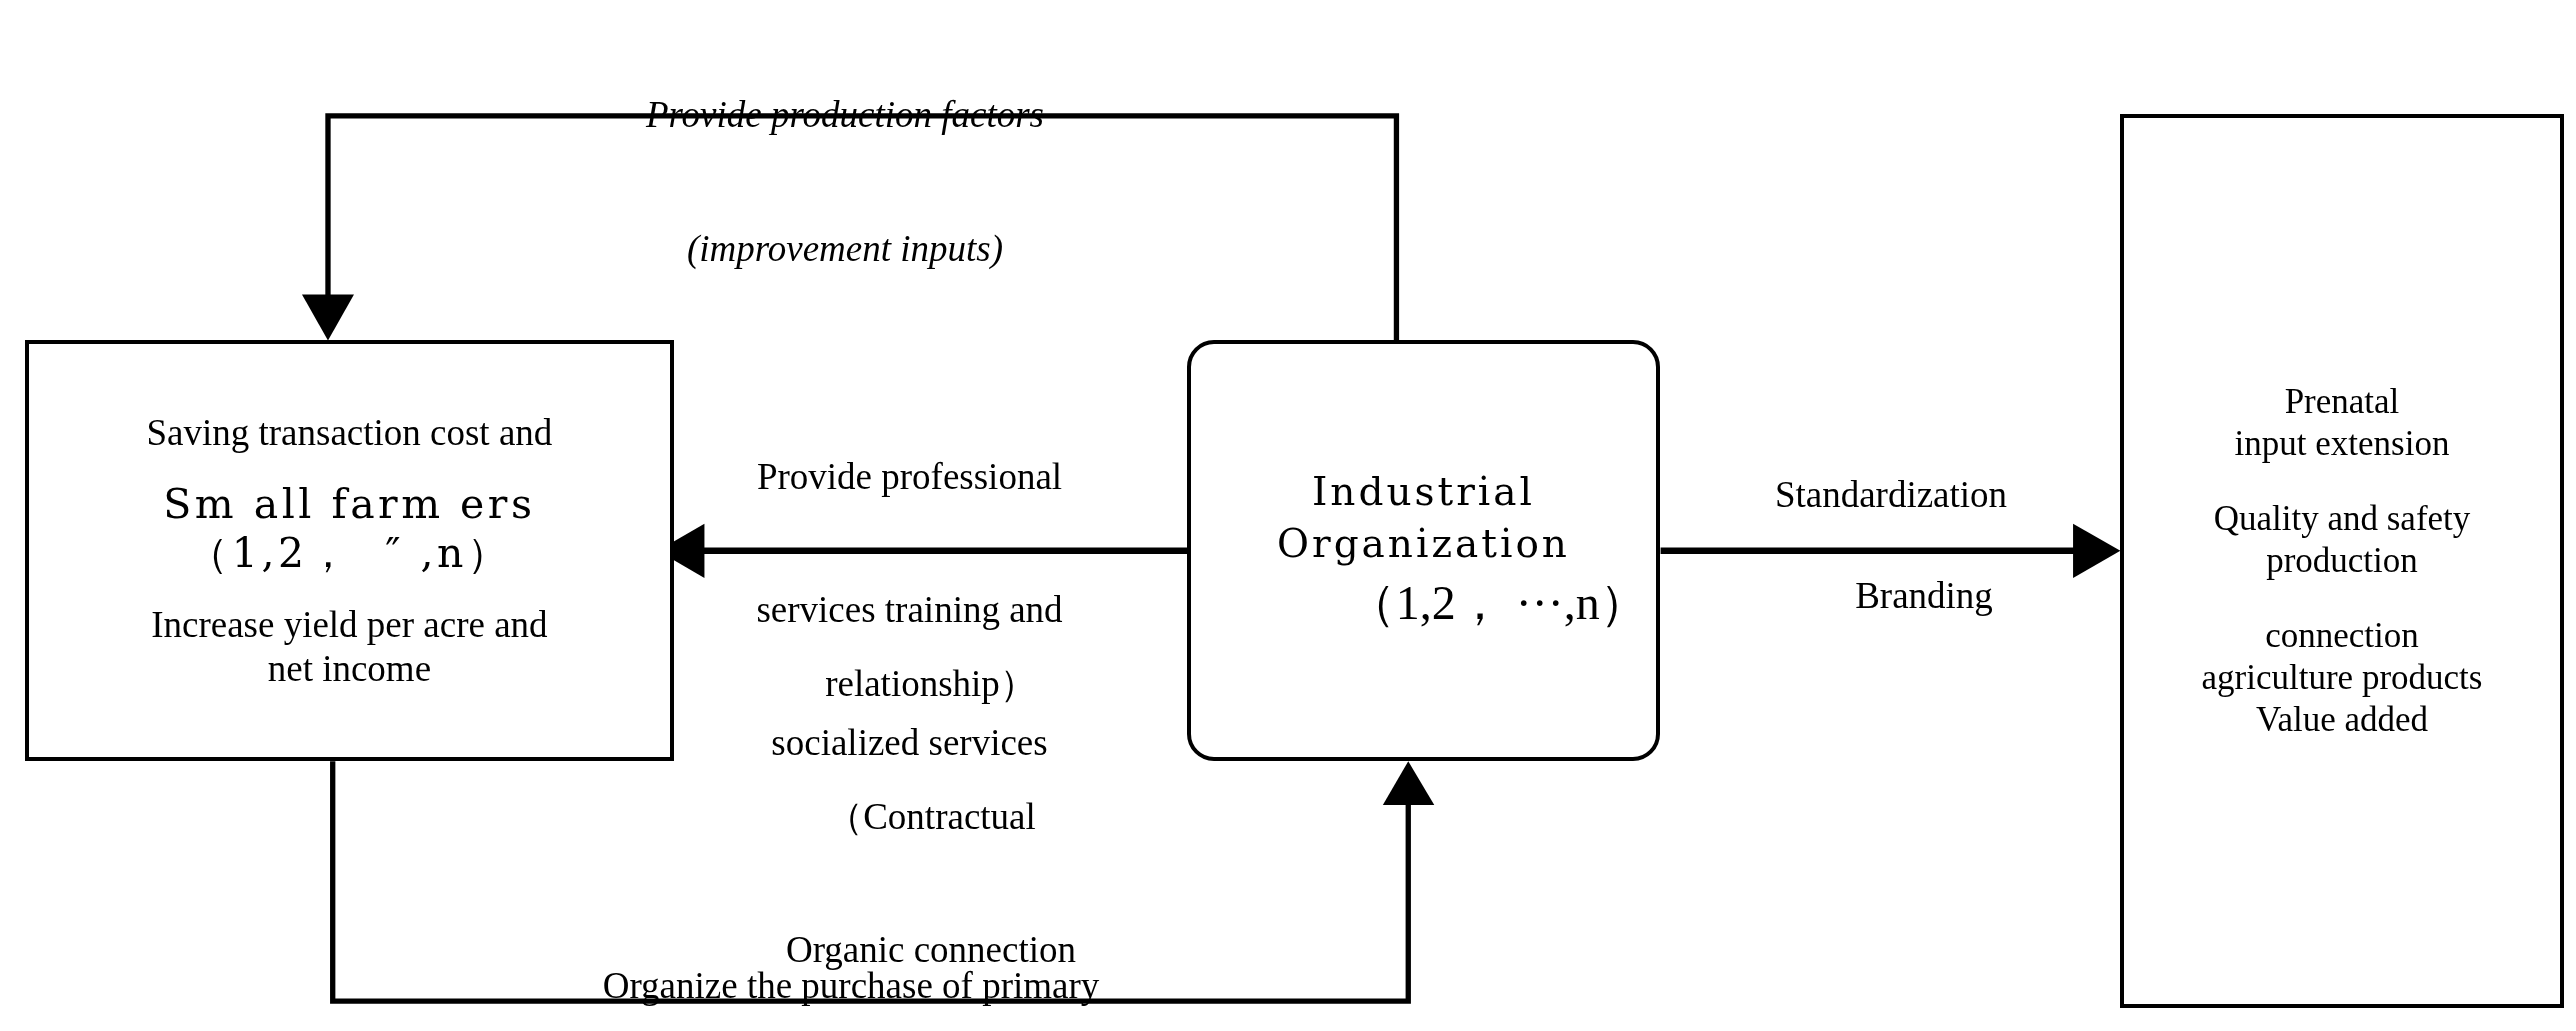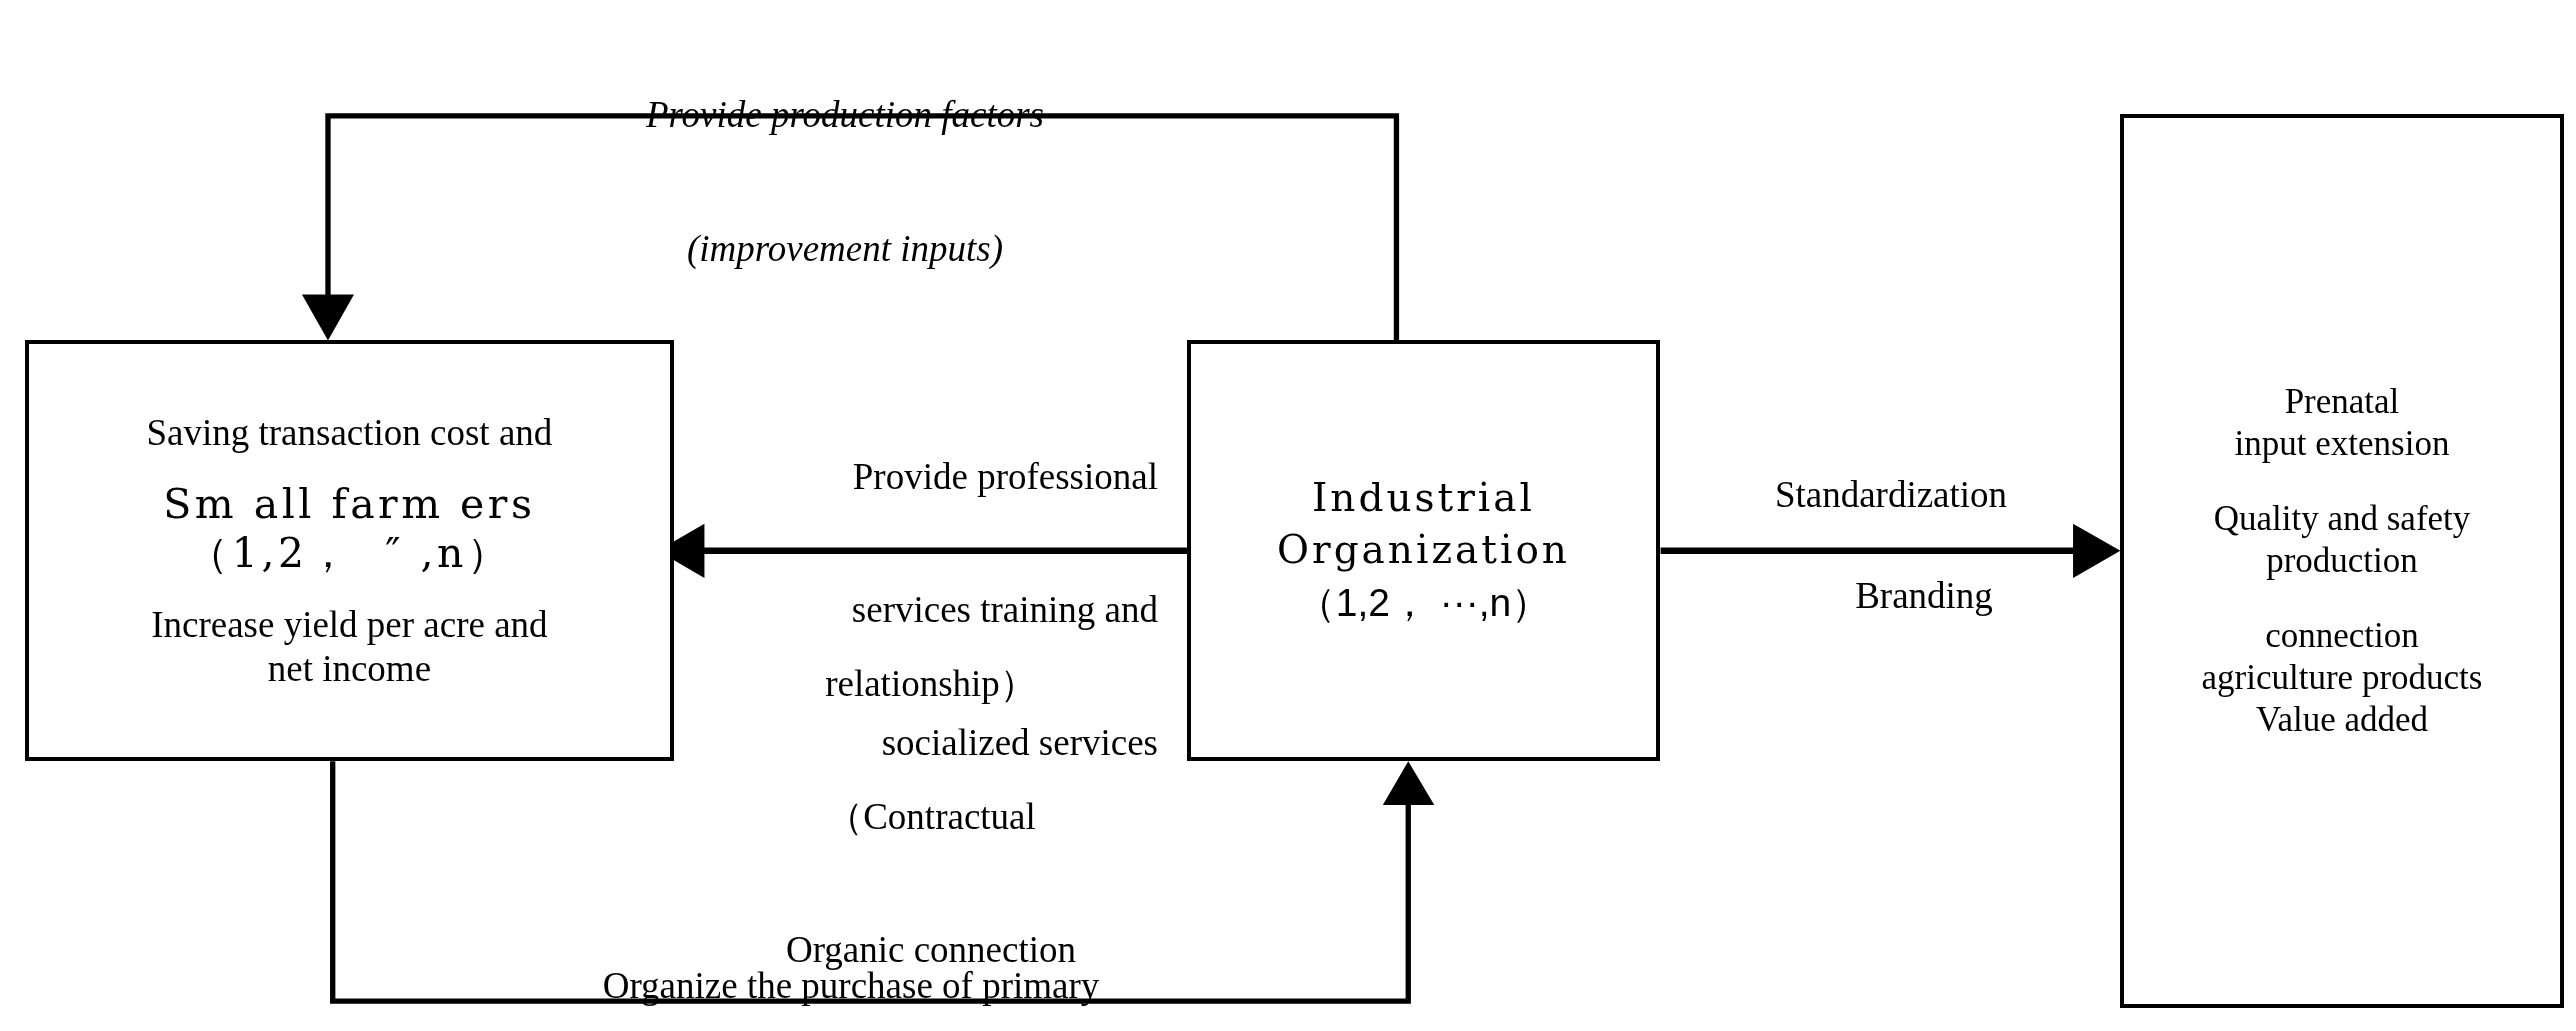--- a/index.html
+++ b/index.html
@@ -63,31 +63,33 @@
   }
   .gap-md { height: 26px; }
   .gap-lg { height: 33px; }
   
   #box-industrial-org {
     left: 1187px;
     top: 340px;
     width: 473px;
     height: 421px;
     padding: 5.9px 8.3px;
+    border-radius: 27px;
   }
   #box-industrial-org .mono-line {
     font-family: "DejaVu Serif", "Liberation Serif", serif;
     font-size: 39px;
     letter-spacing: 3px;
     line-height: 1.34;
   }
   #box-industrial-org .paren-line {
-    font-family: Liberation Sans, sans-serif;
-    font-size: 39px;
+    font-family: Liberation Serif, serif;
+    font-size: 48px;
     line-height: 1.34;
+    text-align: right;
   }
   
   #box-value-chain {
     left: 2120px;
     top: 114px;
     width: 444px;
     height: 894px;
     padding: 5.9px 9.5px;
   }
   #box-value-chain .serif-line {
@@ -105,25 +107,24 @@
     white-space: pre;
   }
   #label-provide-production-factors {
     left: 597px;
     top: 4.7px;
     width: 496px;
     font-size: 37px;
     font-style: italic;
   }
   #label-provide-services {
-    left: 697px;
+    left: 679px;
     top: 366px;
     width: 461px;
     font-size: 37px;
-    text-align: right;
   }
   #label-contractual {
     left: 724px;
     top: 573px;
     width: 414px;
     font-size: 37px;
   }
   #label-organize-purchase {
     left: 532px;
     top: 875px;

